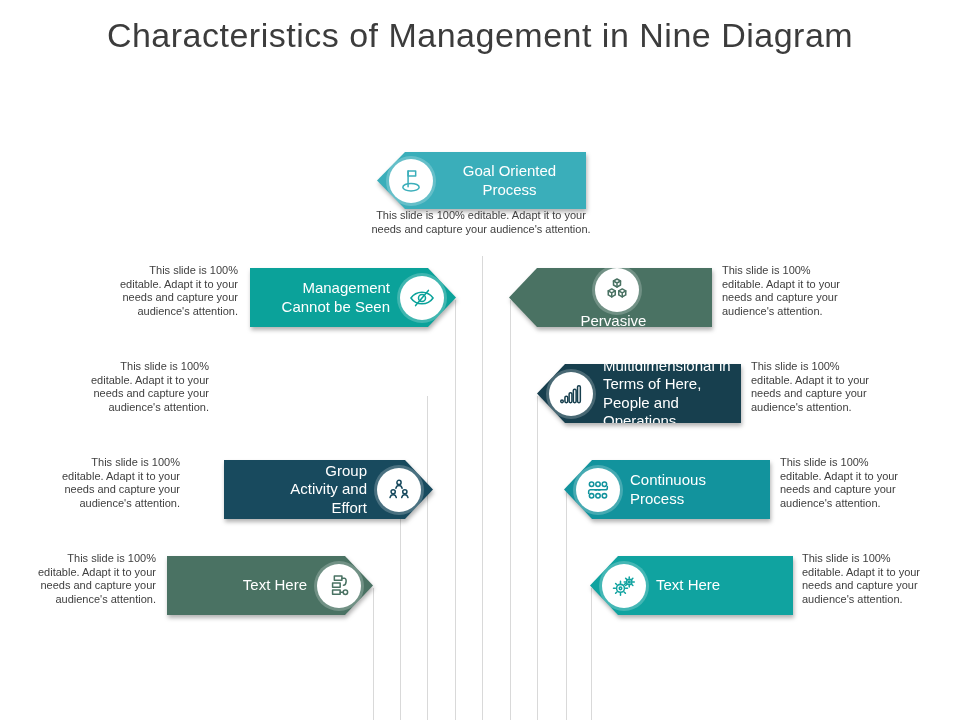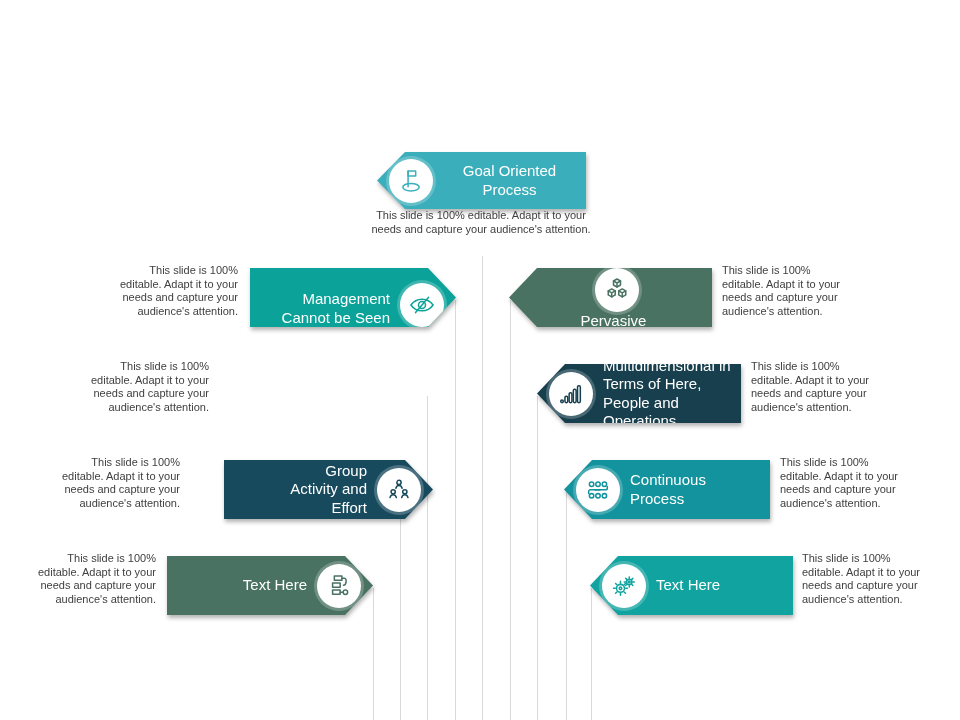--- a/index.html
+++ b/index.html
@@ -63,20 +63,21 @@
   #l5{left:400px;top:492px;height:228px;}
   #l6{left:566px;top:492px;height:228px;}
   #l7{left:373px;top:588px;height:132px;}
   #l8{left:591px;top:588px;height:132px;}
 </style>
 </head>
 <body>
 
 <div class="slide">
 
+  <h1 class="title">Characteristics of Management in Nine Diagram</h1>
 
   <div class="vline" id="l0" style="background-color: rgb(217, 217, 217);"></div>
   <div class="vline" id="l1" style="background-color: rgb(217, 217, 217);"></div>
   <div class="vline" id="l2" style="background-color: rgb(217, 217, 217);"></div>
   <div class="vline" id="l3" style="background-color: rgb(217, 217, 217);"></div>
   <div class="vline" id="l4" style="background-color: rgb(217, 217, 217);"></div>
   <div class="vline" id="l5" style="background-color: rgb(217, 217, 217);"></div>
   <div class="vline" id="l6" style="background-color: rgb(217, 217, 217);"></div>
   <div class="vline" id="l7" style="background-color: rgb(217, 217, 217);"></div>
   <div class="vline" id="l8" style="background-color: rgb(217, 217, 217);"></div>
@@ -89,21 +90,21 @@
             <path d="M9.5 17V3.5"></path>
             <path d="M9.5 3.5h6.5v4.2H9.5z"></path>
           </svg>
       </span>
       <div class="banner-label">Goal Oriented Process</div>
     </div>
   </div>
   <div class="caption" id="cap0">This slide is 100% editable. Adapt it to your needs and capture your audience's attention.</div>
 
   <div class="banner-wrap" id="bw1">
-    <div class="banner tip-right" style="background-color: rgb(11, 162, 154); align-items: flex-end;">
+    <div class="banner tip-right" style="background-color: rgb(11, 162, 154);">
       <div class="banner-label">Management Cannot be Seen</div>
       <span class="icon-circle" style="color: rgb(11, 162, 154);">
         <svg viewBox="0 0 24 24">
             <path d="M2.5 12c2.2-3.2 5.6-5 9.5-5s7.3 1.8 9.5 5c-2.2 3.2-5.6 5-9.5 5s-7.3-1.8-9.5-5z"></path>
             <circle cx="12" cy="12" r="3"></circle>
             <path d="M17.5 5.5l-11 13"></path>
           </svg>
       </span>
     </div>
   </div>

